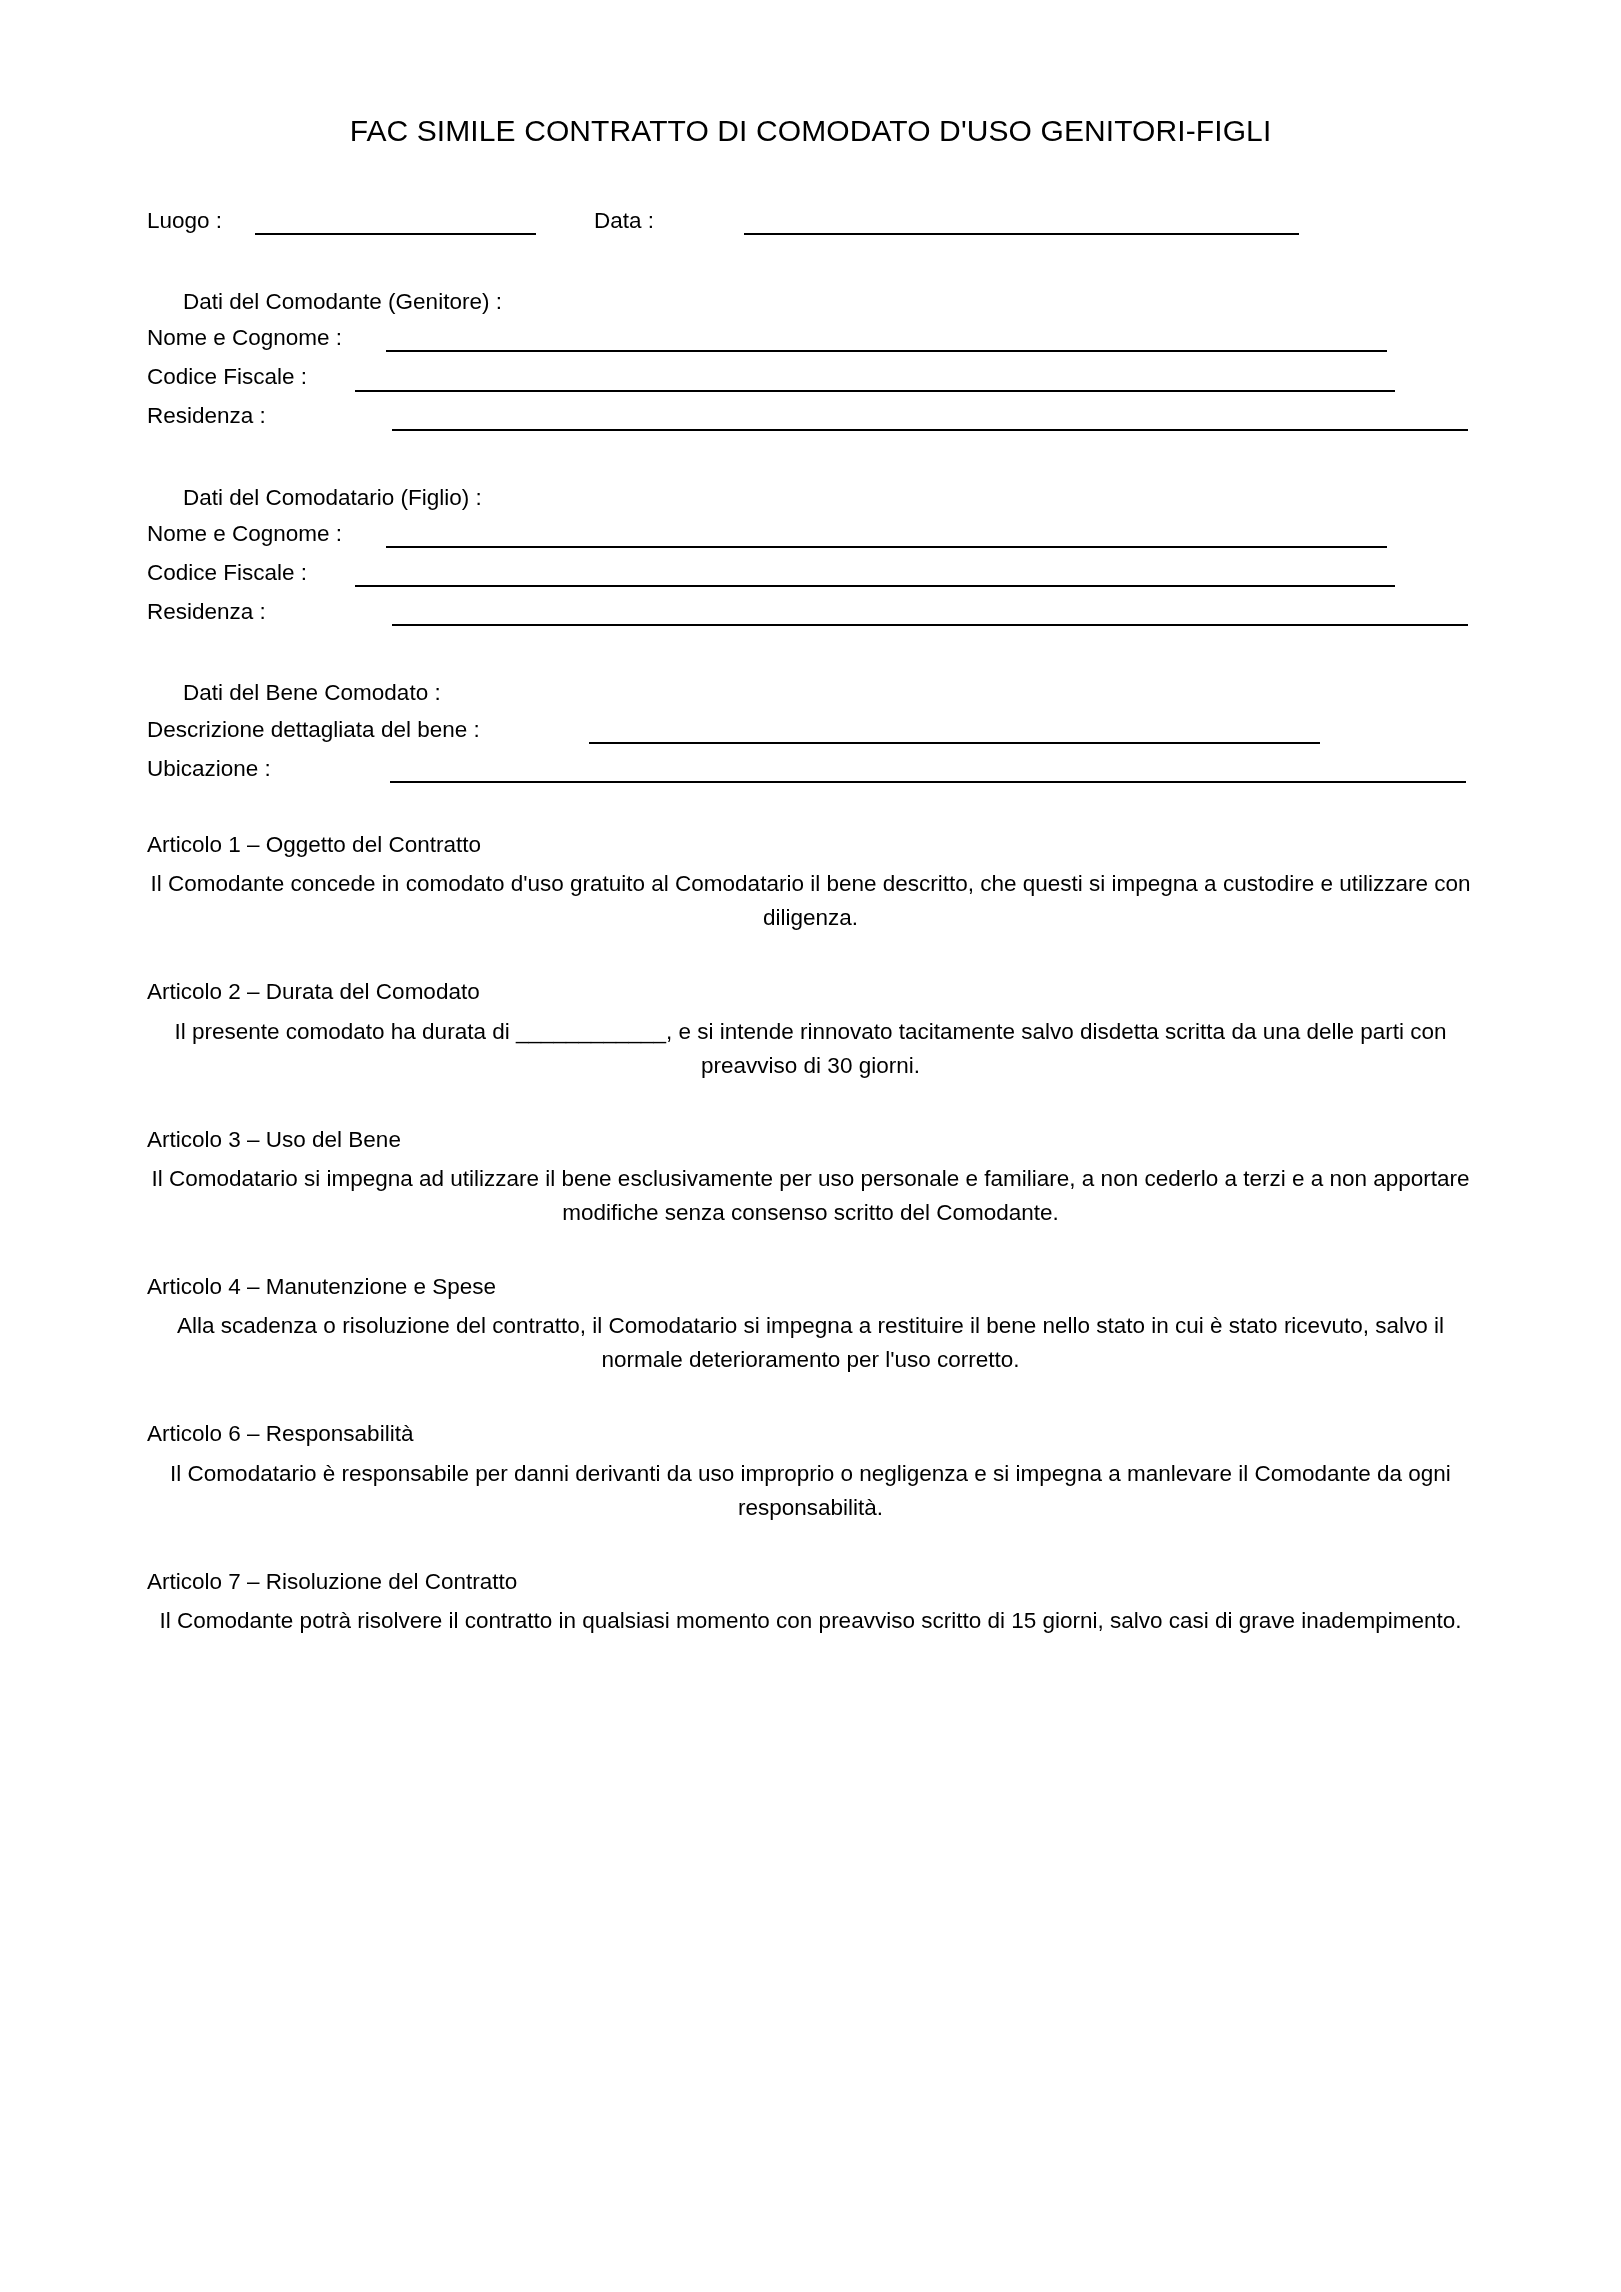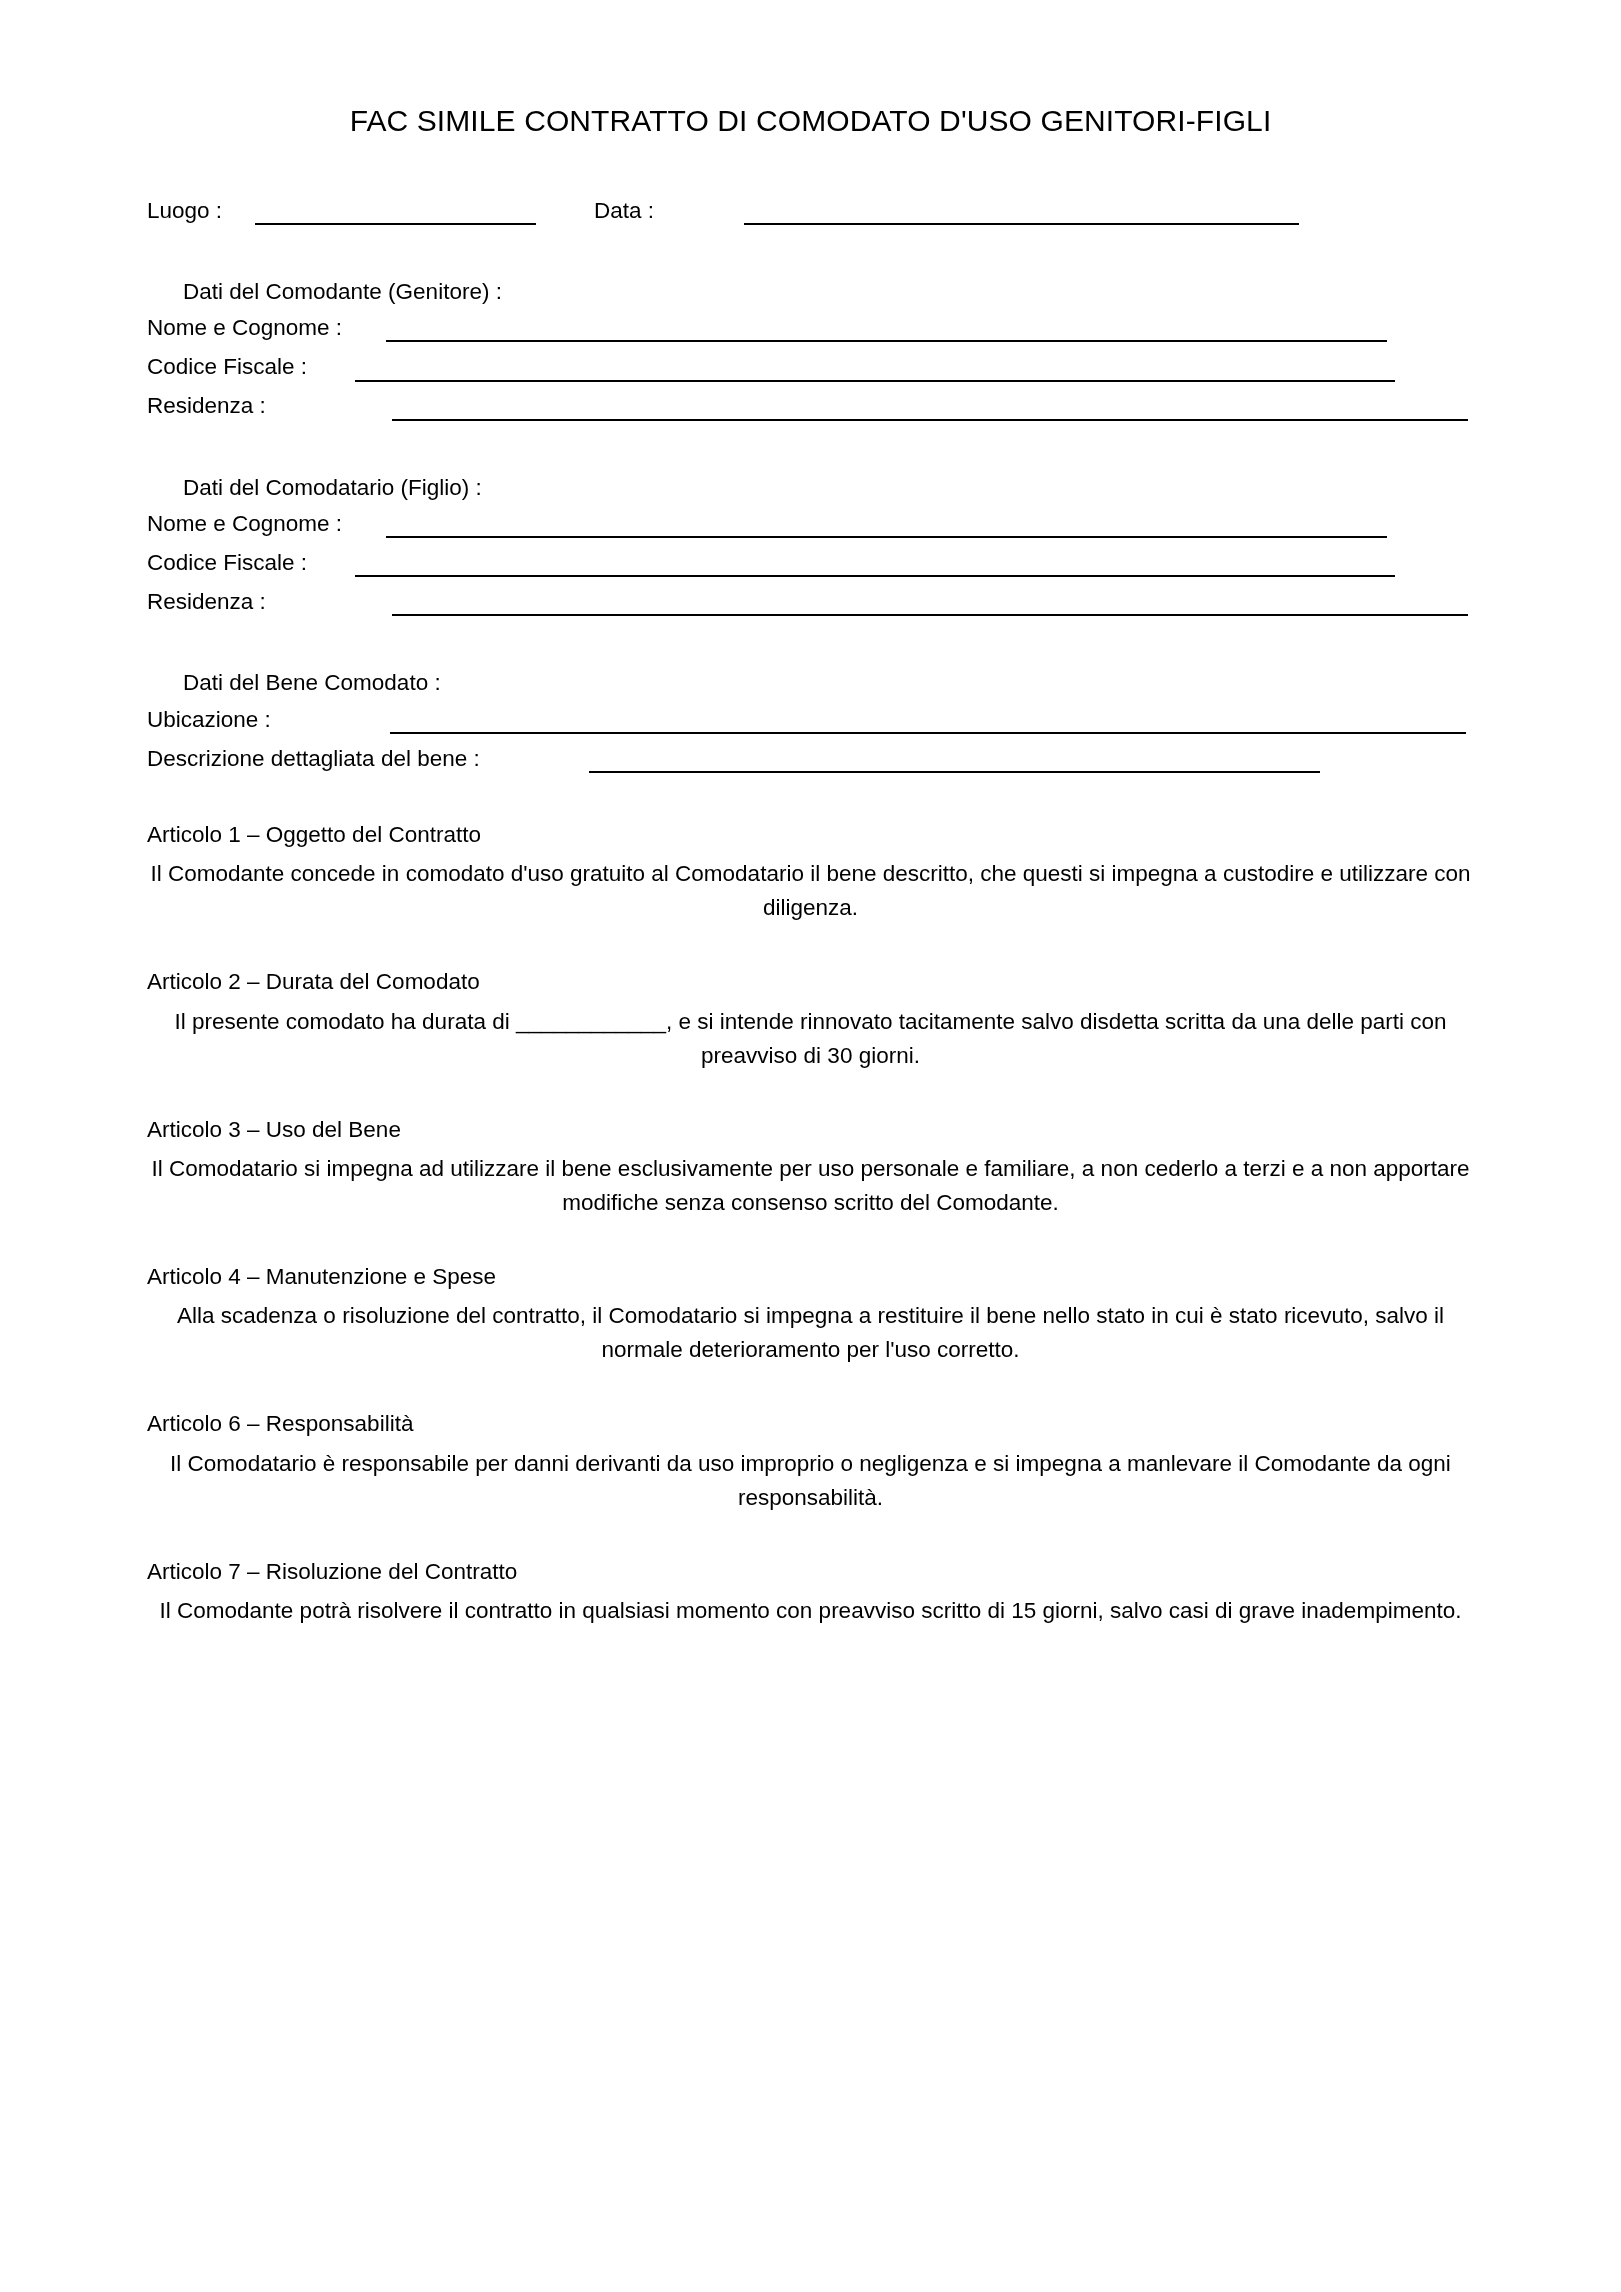--- a/index.html
+++ b/index.html
@@ -22,21 +22,21 @@
     height: 2293px;
     margin: 0 auto;
     background: #ffffff;
     overflow: hidden;
     box-sizing: border-box;
     padding: 0 147px 0 147px;   
   }
 
   
   .doc-title {
-    margin: 0;
+    margin: 10px;
     padding-top: 102px;
     font-size: 30px;
     font-weight: 400;
     line-height: 1.25;
     text-align: center;
     letter-spacing: 0.1px;
     white-space: nowrap;
   }
 
   
@@ -150,29 +150,29 @@
 
   <div class="field-row mt-field">
     <span class="field-label">Residenza :</span>
     <span class="rule-gap" style="width:126px"></span>
     <span class="field-rule" style="width:1076px"></span>
   </div>
 
   <p class="block-heading mt-block">Dati del Bene Comodato :</p>
 
   <div class="field-row mt-field">
+    <span class="field-label">Descrizione dettagliata del bene :</span>
+    <span class="rule-gap" style="width:109px"></span>
+    <span class="field-rule" style="width:731px"></span>
+  </div>
+
+  <div class="field-row mt-field">
     <span class="field-label">Ubicazione :</span>
     <span class="rule-gap" style="width:119px"></span>
     <span class="field-rule" style="width:1076px"></span>
-  </div>
-
-  <div class="field-row mt-field">
-    <span class="field-label">Descrizione dettagliata del bene :</span>
-    <span class="rule-gap" style="width:109px"></span>
-    <span class="field-rule" style="width:731px"></span>
   </div>
 
   <p class="article-heading mt-section">Articolo 1 – Oggetto del Contratto</p>
   <p class="article-body mt-artbody">Il Comodante concede in comodato d'uso gratuito al Comodatario il bene descritto, che questi si impegna a custodire e utilizzare con diligenza.</p>
 
   <p class="article-heading mt-article">Articolo 2 – Durata del Comodato</p>
   <p class="article-body mt-artbody">Il presente comodato ha durata di ____________, e si intende rinnovato tacitamente salvo disdetta scritta da una delle parti con preavviso di 30 giorni.</p>
 
   <p class="article-heading mt-article">Articolo 3 – Uso del Bene</p>
   <p class="article-body mt-artbody">Il Comodatario si impegna ad utilizzare il bene esclusivamente per uso personale e familiare, a non cederlo a terzi e a non apportare modifiche senza consenso scritto del Comodante.</p>

